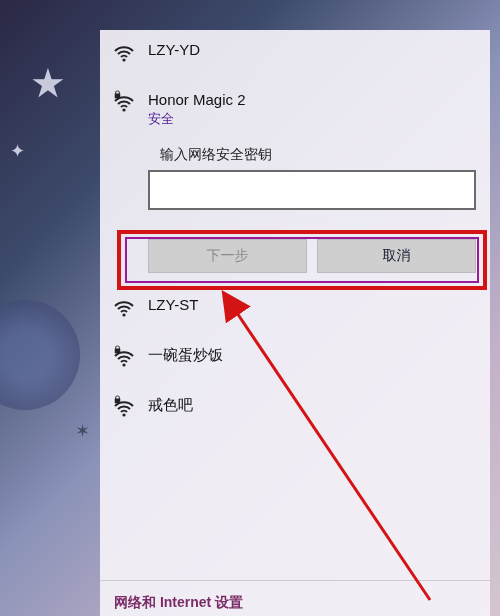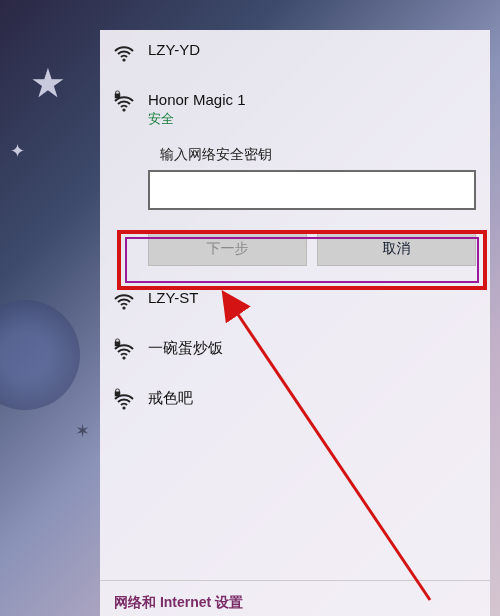--- a/index.html
+++ b/index.html
@@ -20,29 +20,29 @@
       position: absolute; top: 30px; left: 100px; width: 390px; height: 586px;
       background: rgba(245, 242, 248, 0.92);
       display: flex; flex-direction: column;
     }
     .netlist { flex: 1; overflow: hidden; }
     .net-item { padding: 10px 20px 10px 12px; display: flex; align-items: flex-start; }
     .net-item.hoverable { cursor: default; }
     .ico-col { width: 36px; flex: 0 0 36px; padding-top: 2px; color: #222; position: relative; }
     .txt-col { flex: 1; color: #111; }
     .ssid { font-size: 15px; line-height: 20px; }
-    .substatus { font-size: 13px; color: #15803d; line-height: 18px; }
+    .substatus { font-size: 13px; color: #4c1d95; line-height: 18px; }
 
     .expanded-body { padding: 0 14px 12px 48px; }
     .prompt-label { font-size: 14px; color: #222; margin: 8px 12px 6px; }
     .pw-input {
       width: 100%; height: 40px; border: 2px solid #6a6a6a; background: #fff;
       padding: 6px 10px; font-size: 15px; outline: none; color: #111;
     }
-    .btn-row { display: flex; gap: 10px; margin-top: 22px; }
+    .btn-row { display: flex; gap: 10px; margin-top: 29px; }
     .btn {
       flex: 1; height: 34px; background: #cfcfcf; border: 1px solid #bbb;
       font-size: 14px; color: #0f172a; display: flex; align-items: center; justify-content: center;
     }
     .btn.disabled { color: #8a8a8a; }
 
     .footer {
       border-top: 1px solid #ccc; padding: 12px 14px 4px; font-weight: bold;
     }
     .footer-link { font-size: 14px; color: #7a2c66; }
@@ -97,21 +97,21 @@
           <svg width="11" height="11" viewBox="0 0 24 24">
               <path fill="#222" d="M7 10V8a5 5 0 0 1 10 0v2h1v10H6V10h1zm2 0h6V8a3 3 0 0 0-6 0v2z"></path>
             </svg>
         </span>
         <svg class="wifi-svg" viewBox="0 0 24 24">
             <path fill="none" stroke="#222" stroke-width="2" d="M3 9c5-5 13-5 18 0M6 12c3.3-3.3 8.7-3.3 12 0M9 15c1.7-1.7 4.3-1.7 6 0"></path>
             <circle cx="12" cy="18" r="1.6" fill="#222"></circle>
           </svg>
       </div>
       <div class="txt-col">
-        <div class="ssid">Honor Magic 1</div>
+        <div class="ssid">Honor Magic 2</div>
         <div class="substatus">安全</div>
       </div>
     </div>
     <div class="expanded-body">
       <div class="prompt-label">输入网络安全密钥</div>
       <input class="pw-input" type="password" value="" style="">
       <div class="btn-row">
         <div class="btn disabled">
           <span>下一步</span>
         </div>

